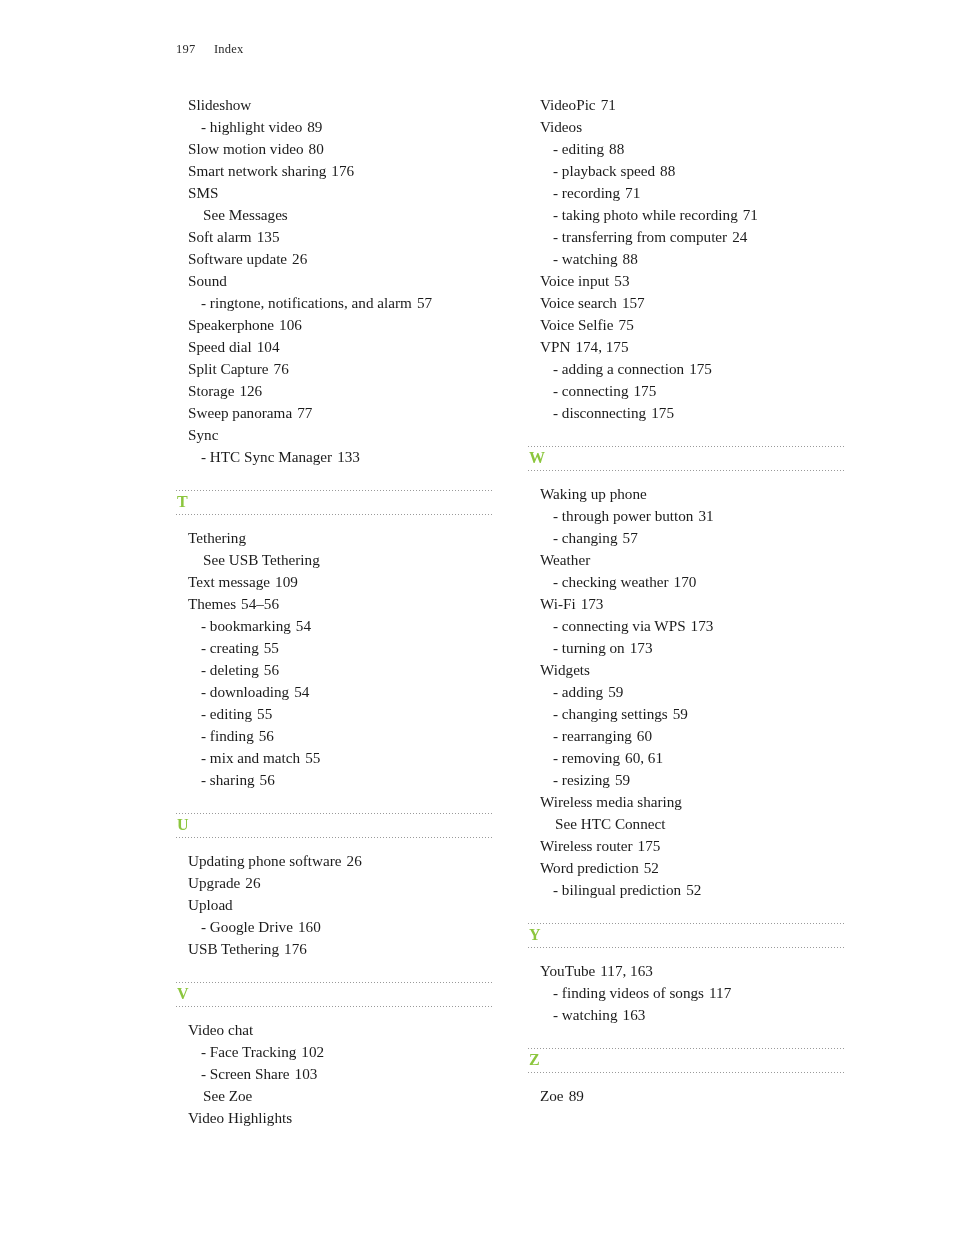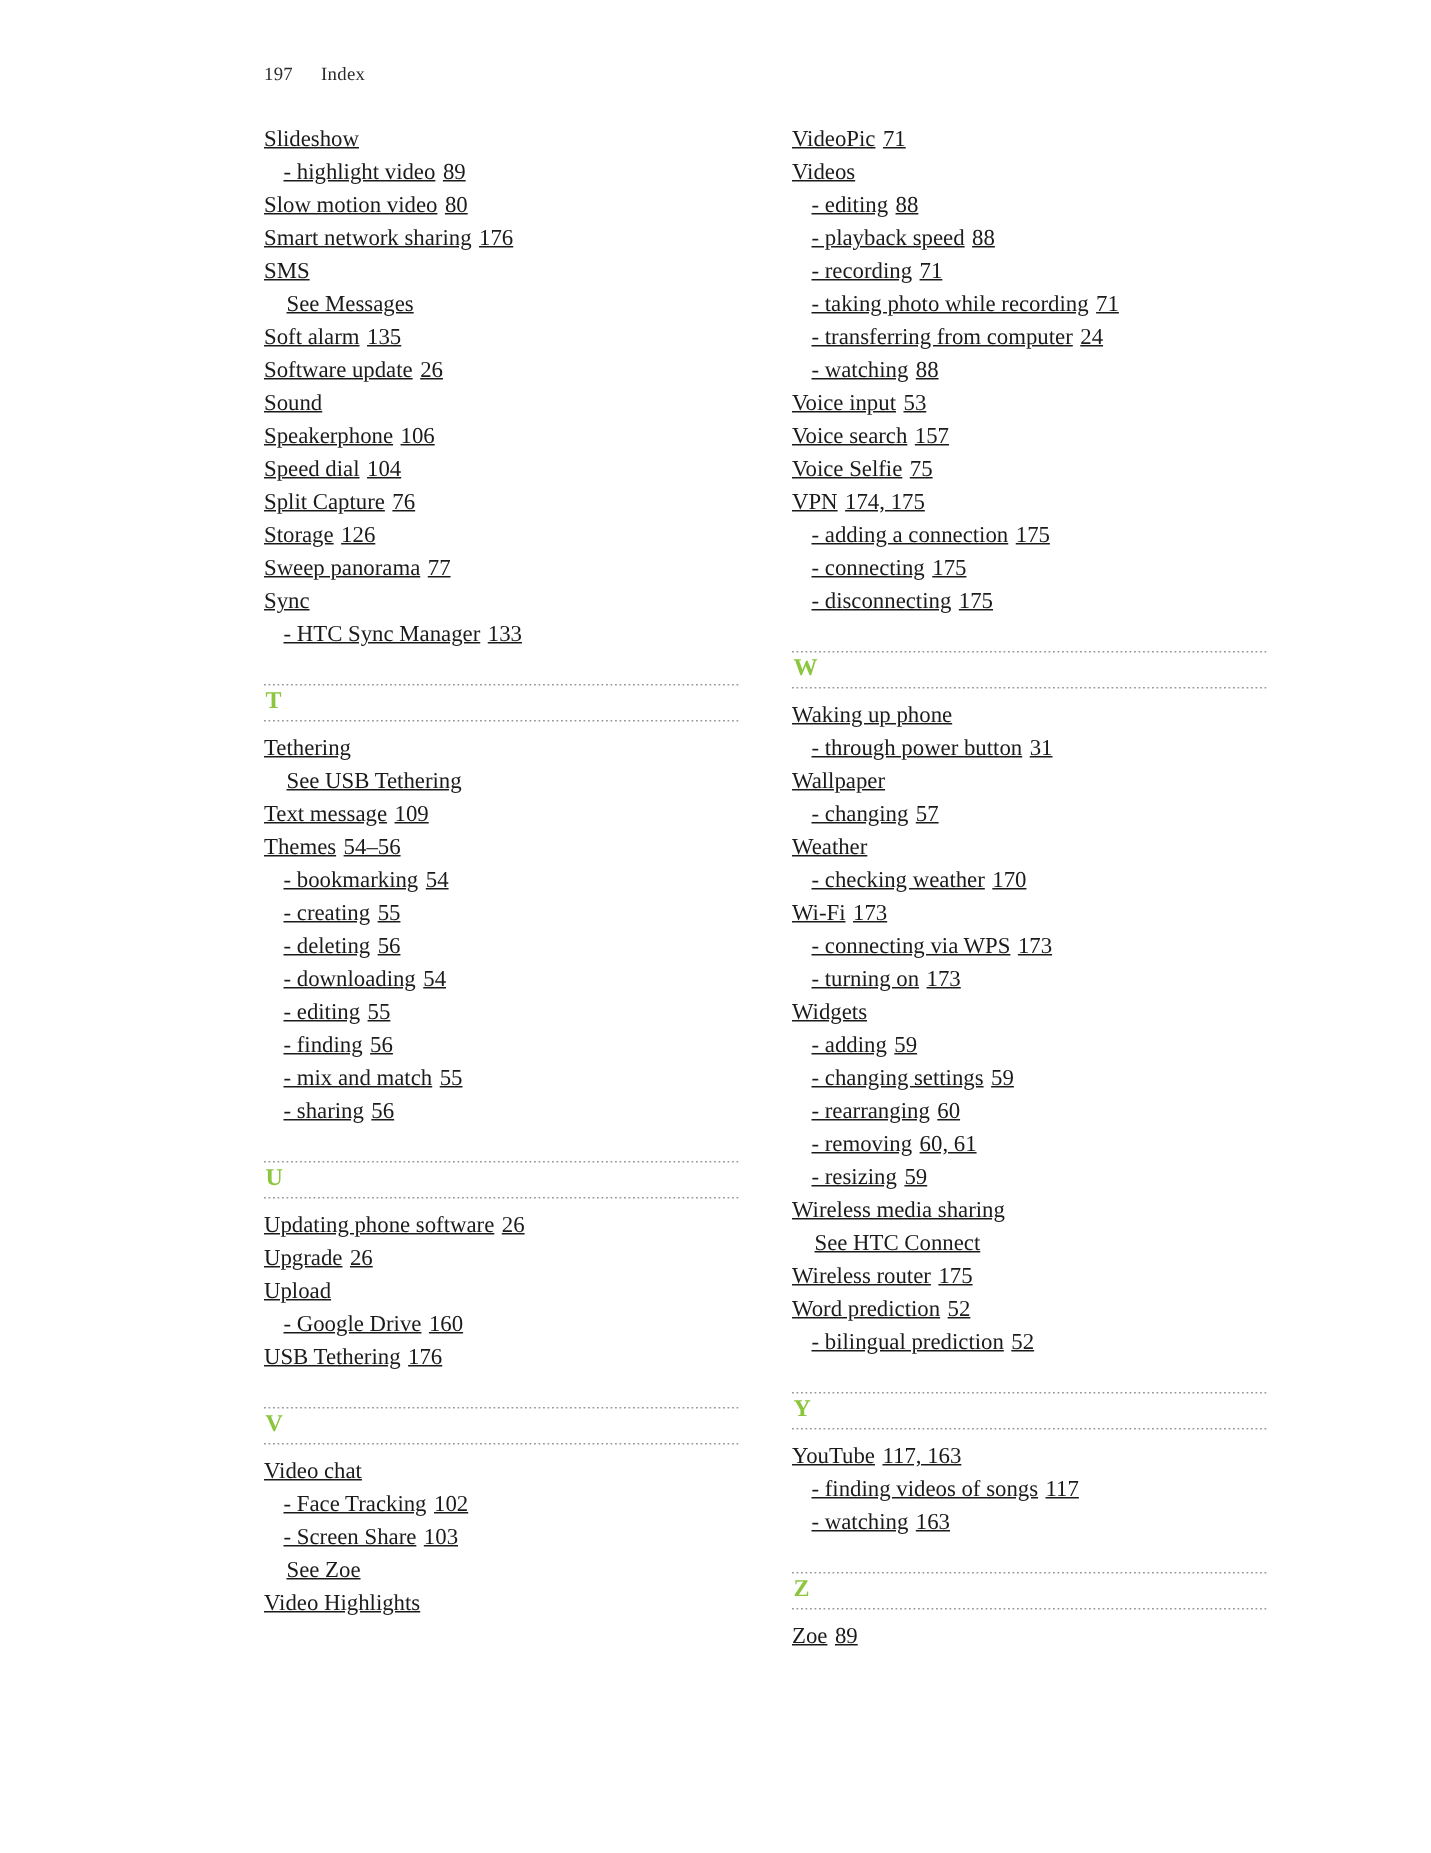--- a/index.html
+++ b/index.html
@@ -81,23 +81,22 @@
     background-repeat: repeat-x;
   }
   .section-letter {
     font-size: 16px;
     line-height: 20px;
     font-weight: bold;
     color: #8cc63e;
     padding: 1px 0 2px 1px;
   }
   .group {
-    margin: 0;
+    margin: 12px;
     padding: 0;
-    text-decoration: underline;
   }
 </style>
 </head>
 <body>
 
 <div class="page">
 
   <div class="page-header">
     <span class="folio">197</span><span>Index</span>
   </div>
@@ -108,20 +107,21 @@
           <div class="group">
             <div class="entry level-main"><span>Slideshow</span></div>
             <div class="entry level-sub"><span>- highlight video</span><span class="num">89</span></div>
             <div class="entry level-main"><span>Slow motion video</span><span class="num">80</span></div>
             <div class="entry level-main"><span>Smart network sharing</span><span class="num">176</span></div>
             <div class="entry level-main"><span>SMS</span></div>
             <div class="entry level-see"><span>See Messages</span></div>
             <div class="entry level-main"><span>Soft alarm</span><span class="num">135</span></div>
             <div class="entry level-main"><span>Software update</span><span class="num">26</span></div>
             <div class="entry level-main"><span>Sound</span></div>
+            <div class="entry level-sub"><span>- ringtone, notifications, and alarm</span><span class="num">57</span></div>
             <div class="entry level-main"><span>Speakerphone</span><span class="num">106</span></div>
             <div class="entry level-main"><span>Speed dial</span><span class="num">104</span></div>
             <div class="entry level-main"><span>Split Capture</span><span class="num">76</span></div>
             <div class="entry level-main"><span>Storage</span><span class="num">126</span></div>
             <div class="entry level-main"><span>Sweep panorama</span><span class="num">77</span></div>
             <div class="entry level-main"><span>Sync</span></div>
             <div class="entry level-sub"><span>- HTC Sync Manager</span><span class="num">133</span></div>
           </div>
         </div>
         <div class="section">
@@ -196,21 +196,20 @@
         </div>
         <div class="section">
           <div class="section-head">
             <div class="rule"></div>
             <div class="section-letter">W</div>
             <div class="rule"></div>
           </div>
           <div class="group">
             <div class="entry level-main"><span>Waking up phone</span></div>
             <div class="entry level-sub"><span>- through power button</span><span class="num">31</span></div>
-            <div class="entry level-main"><span>Wallpaper</span></div>
             <div class="entry level-sub"><span>- changing</span><span class="num">57</span></div>
             <div class="entry level-main"><span>Weather</span></div>
             <div class="entry level-sub"><span>- checking weather</span><span class="num">170</span></div>
             <div class="entry level-main"><span>Wi-Fi</span><span class="num">173</span></div>
             <div class="entry level-sub"><span>- connecting via WPS</span><span class="num">173</span></div>
             <div class="entry level-sub"><span>- turning on</span><span class="num">173</span></div>
             <div class="entry level-main"><span>Widgets</span></div>
             <div class="entry level-sub"><span>- adding</span><span class="num">59</span></div>
             <div class="entry level-sub"><span>- changing settings</span><span class="num">59</span></div>
             <div class="entry level-sub"><span>- rearranging</span><span class="num">60</span></div>

